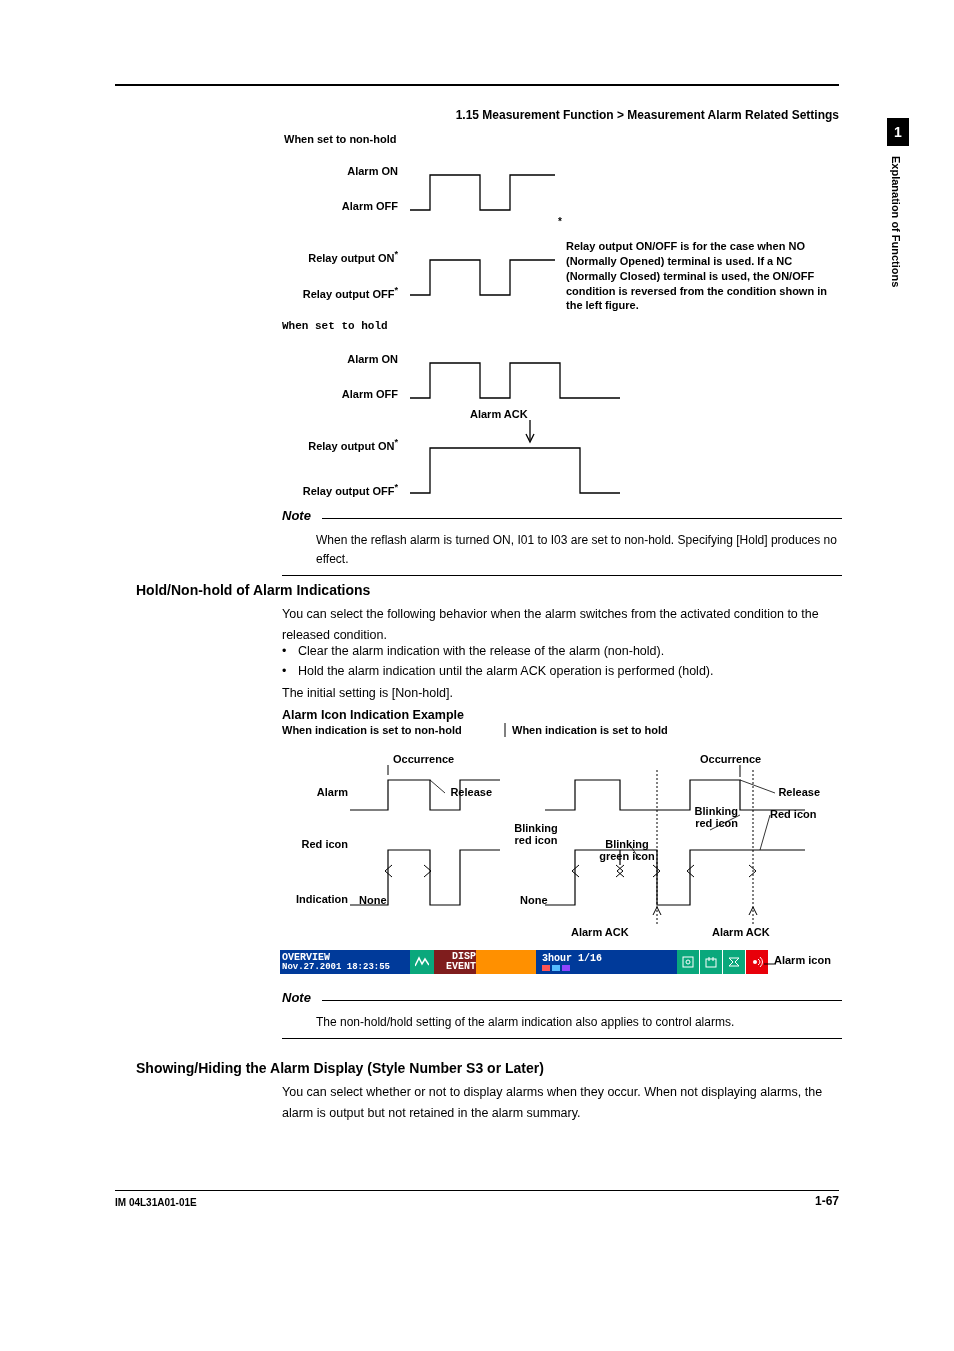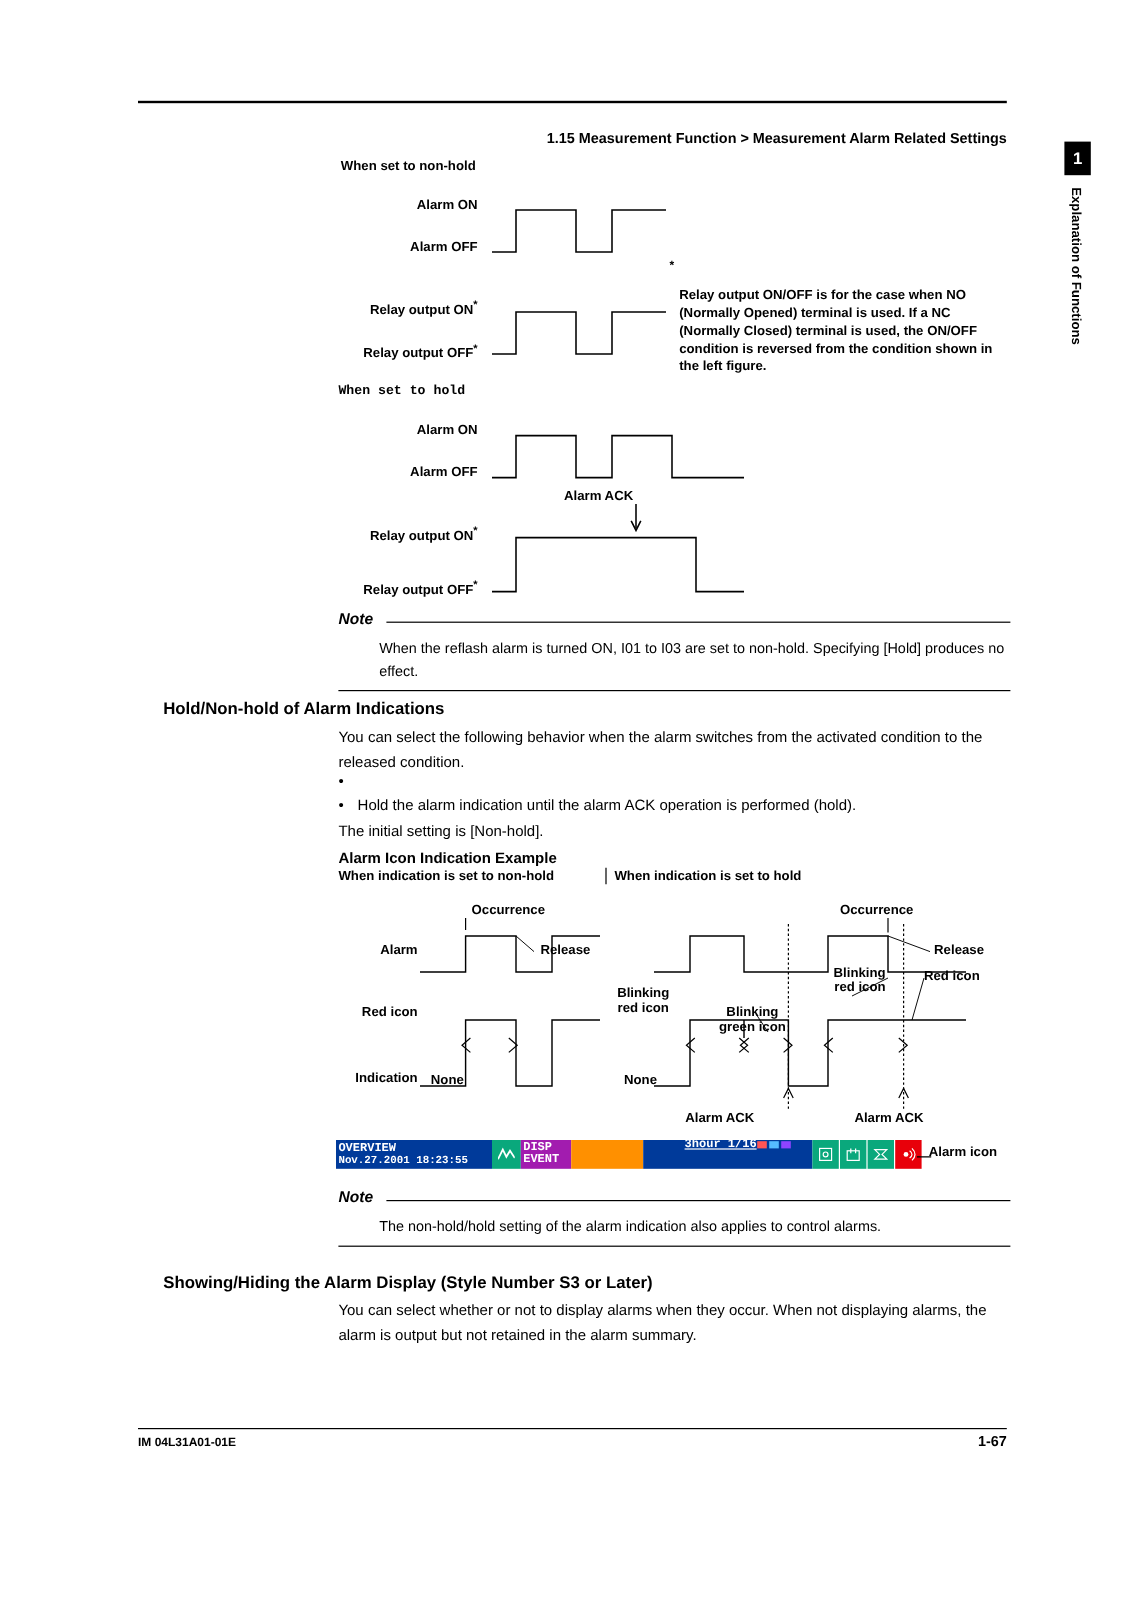--- a/index.html
+++ b/index.html
@@ -182,20 +182,21 @@
   <span class="note-title">Note</span>
   <div style="position:absolute; left:40px; right:0; top:10px; border-bottom:1px solid #000;"></div>
   <div style="padding:8px 0 0 34px; font-size:12px; line-height:1.6;">When the reflash alarm is turned ON, I01 to I03 are set to non-hold.  Specifying [Hold] produces no effect.</div>
   <div class="note-line-end" style="margin-top:6px;"></div>
 </div>
 
 <div style="position:absolute; left:136px; top:582px;" class="section-title">Hold/Non-hold of Alarm Indications</div>
 <div style="position:absolute; left:282px; top:604px; width:555px;" class="body-text">You can select the following behavior when the alarm switches from the activated condition to the released condition.</div>
 <div style="position:absolute; left:282px; top:641px; width:555px;" class="bullet">
   <span class="dot">•</span>
+      <span>Clear the alarm indication with the release of the alarm (non-hold).</span>
 </div>
 <div style="position:absolute; left:282px; top:661px; width:555px;" class="bullet">
   <span class="dot">•</span>
       <span>Hold the alarm indication until the alarm ACK operation is performed (hold).</span>
 </div>
 <div style="position:absolute; left:282px; top:683px; width:555px;" class="body-text">The initial setting is [Non-hold].</div>
 <div style="position:absolute; left:282px; top:704px;" class="subhead">Alarm Icon Indication Example</div>
 <div style="position:absolute; left:282px; top:724px;" class="diagram-text">When indication is set to non-hold</div>
 <div style="position:absolute; left:512px; top:724px;" class="diagram-text">When indication is set to hold</div>
 
@@ -272,26 +273,26 @@
 <div class="status-bar">
   <div class="sb-seg" style="background:#003a9a; width:128px; flex-direction:column; align-items:flex-start; justify-content:center; padding-left:2px; line-height:1;">
     <span>OVERVIEW</span>
     <span style="font-size:9px;">Nov.27.2001 18:23:55</span>
   </div>
   <div class="sb-seg" style="background:#0aa87c; width:24px; justify-content:center;">
     <svg width="14" height="12">
           <path d="M0 10 L4 2 L7 8 L10 3 L14 9" stroke="#fff" fill="none" stroke-width="1.5"></path>
         </svg>
   </div>
-  <div class="sb-seg" style="background:#a21caf; width:40px; flex-direction:column; align-items:flex-start; justify-content:center; padding-left:2px; line-height:1;">
+  <div class="sb-seg" style="background:#7f1d1d; width:40px; flex-direction:column; align-items:flex-end; justify-content:center; padding-left:2px; line-height:1;">
     <span>DISP</span>
     <span>EVENT</span>
   </div>
   <div class="sb-seg" style="background:#ff9000; width:60px;"></div>
-  <div class="sb-seg" style="background:#003a9a; flex:1; flex-direction:row; align-items:flex-start; padding-left:16px; line-height:1; justify-content:center;text-decoration:underline;">
+  <div class="sb-seg" style="background:#003a9a; flex:1; flex-direction:column; align-items:flex-start; padding-left:6px; line-height:1; justify-content:center;">
     <span><span style="color:#fff;">3hour 1/16</span></span>
     <span style="display:flex; gap:2px; margin-top:1px;">
       <span style="width:8px;height:6px;background:#f55;"></span>
       <span style="width:8px;height:6px;background:#5bf;"></span>
       <span style="width:8px;height:6px;background:#8e44ff;"></span>
     </span>
   </div>
   <div class="sb-seg" style="background:#0aa87c; width:22px; justify-content:center;">
     <svg width="12" height="12">
           <rect x="1" y="1" width="10" height="10" fill="none" stroke="#fff"></rect>

